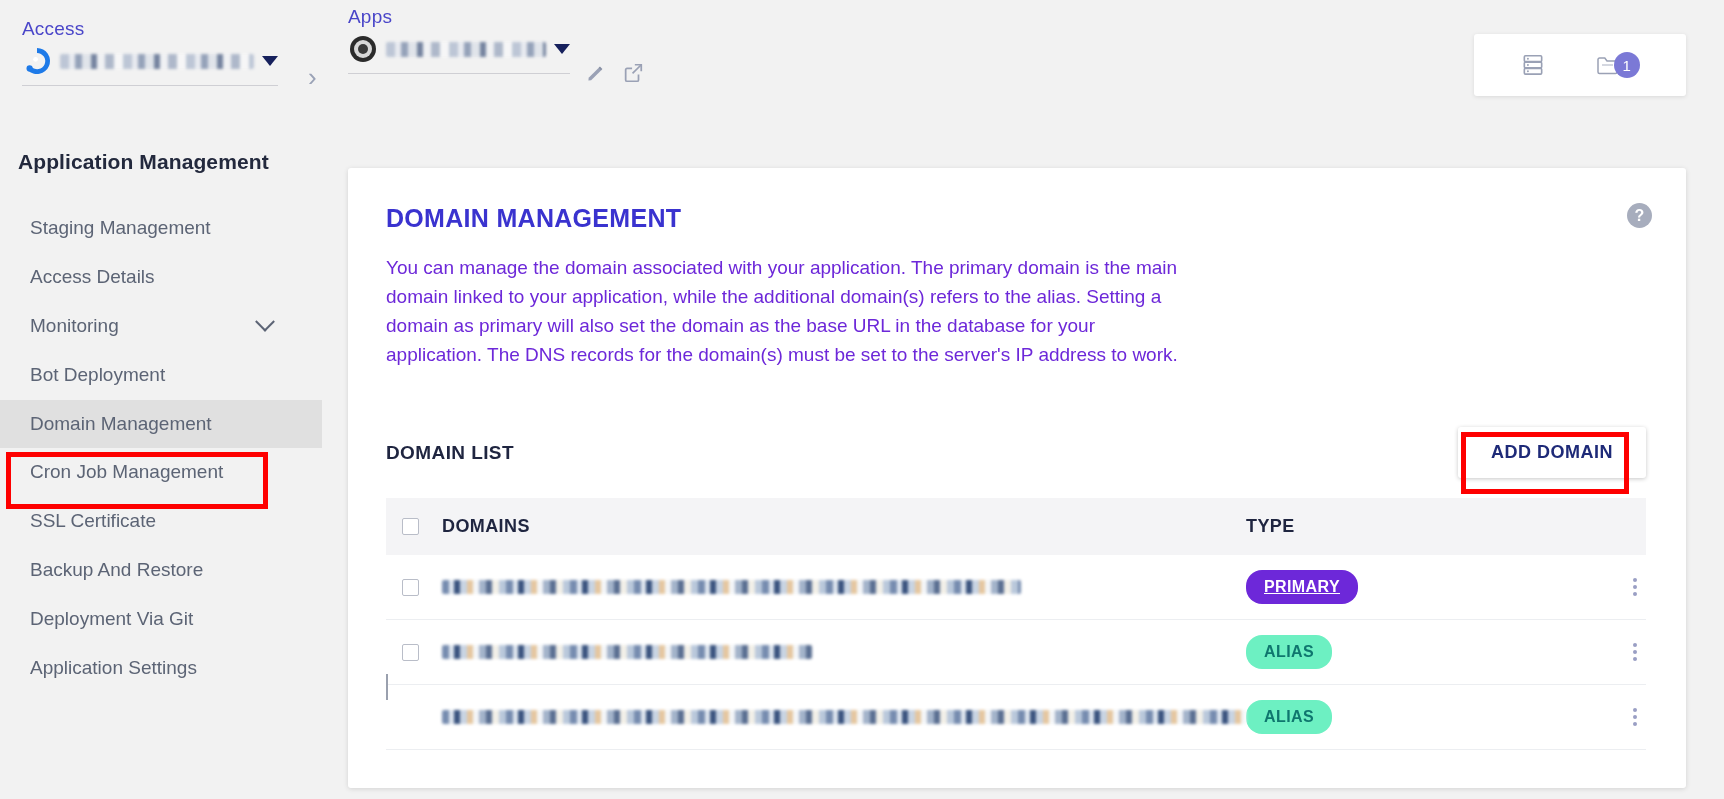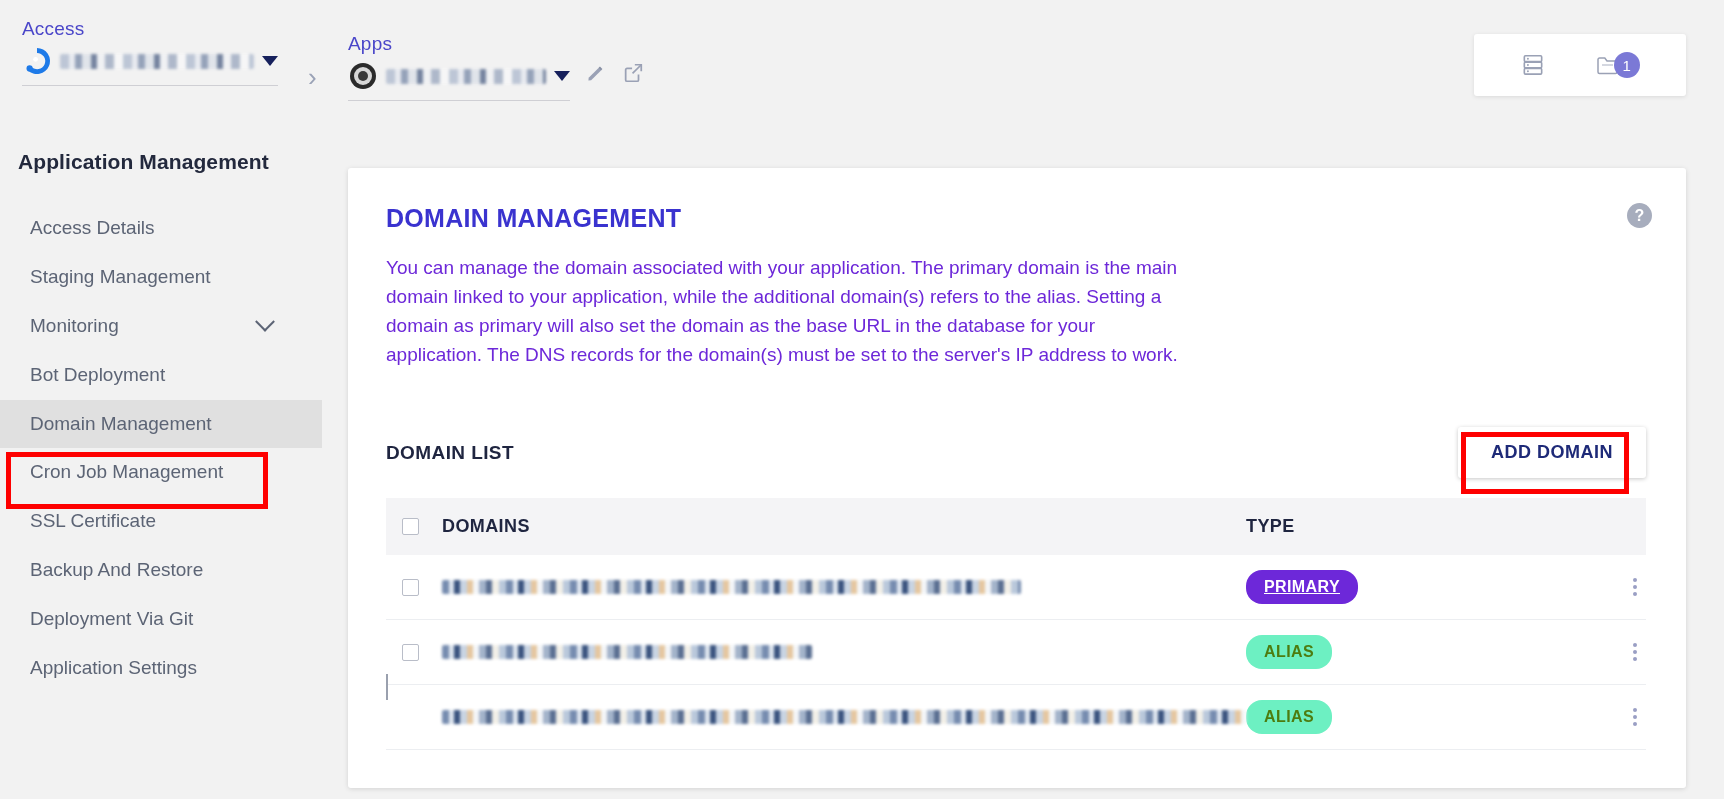--- a/index.html
+++ b/index.html
@@ -98,21 +98,21 @@
       #6f86ab 0 7px, #dfe6ef 7px 12px, #2f4a78 12px 18px, #c6d2e2 18px 25px,
       #e4c49b 25px 31px, #f4f6f8 31px 37px, #9fb0c8 37px 44px, #51678c 44px 50px,
       #f2efe7 50px 57px, #b7c6da 57px 64px);
   }
 
   .badge {
     display: inline-block; border-radius: 16px; font-size: 16px; font-weight: bold;
     letter-spacing: .4px; padding: 8px 18px; text-align: center;
   }
   .badge-primary { background: #6d28d9; color: #ffffff; text-decoration: underline; }
-  .badge-alias { background: #6df0c2; color: #4d7c0f; }
+  .badge-alias { background: #6df0c2; color: #0f766e; }
 
   .kebab { width: 22px; display: flex; flex-direction: column; align-items: center; gap: 3px; cursor: pointer; margin-left: auto; }
   .kebab i { width: 4px; height: 4px; border-radius: 50%; background: #9a9fc4; display: block; }
 
   .text-caret { position: absolute; left: 38px; bottom: 88px; width: 2px; height: 26px; background: #9aa0ae; }
 </style>
 </head>
 <body>
 
 <div class="page">
@@ -129,21 +129,21 @@
             <circle cx="13.6" cy="13.3" r="2.4" fill="#ffffff"></circle>
           </svg>
         </div>
         <div class="sel-blur" style="flex:1;"></div>
         <div class="caret-down"></div>
       </div>
     </div>
 
     <div class="crumb-sep">›</div>
 
-    <div class="selector" style="left:348px; top:33px; width:222px;">
+    <div class="selector" style="left:348px; top:6px; width:222px;">
       <div class="sel-label">Apps</div>
       <div class="sel-row">
         <div class="sel-avatar">
           <svg width="30" height="30" viewBox="0 0 30 30">
             <circle cx="15" cy="15" r="13" fill="#2b2b2b"></circle>
             <circle cx="15" cy="15" r="9" fill="#d8d8d8"></circle>
             <circle cx="15" cy="15" r="5" fill="#3a3a3a"></circle>
           </svg>
         </div>
         <div class="sel-blur" style="flex:1;"></div>
@@ -186,24 +186,24 @@
         </div>
         <div class="badge-count">1</div>
       </div>
     </div>
   </div>
 
   <div class="sidebar">
     <div class="side-title">Application Management</div>
     <div id="side-items">
         <div class="side-item">
+          <span>Staging Management</span>
+        </div>
+        <div class="side-item">
           <span>Access Details</span>
-        </div>
-        <div class="side-item">
-          <span>Staging Management</span>
         </div>
         <div class="side-item">
           <span>Monitoring</span>
           <span class="chev-down"></span>
         </div>
         <div class="side-item">
           <span>Bot Deployment</span>
         </div>
         <div class="side-item active">
           <span>Domain Management</span>

